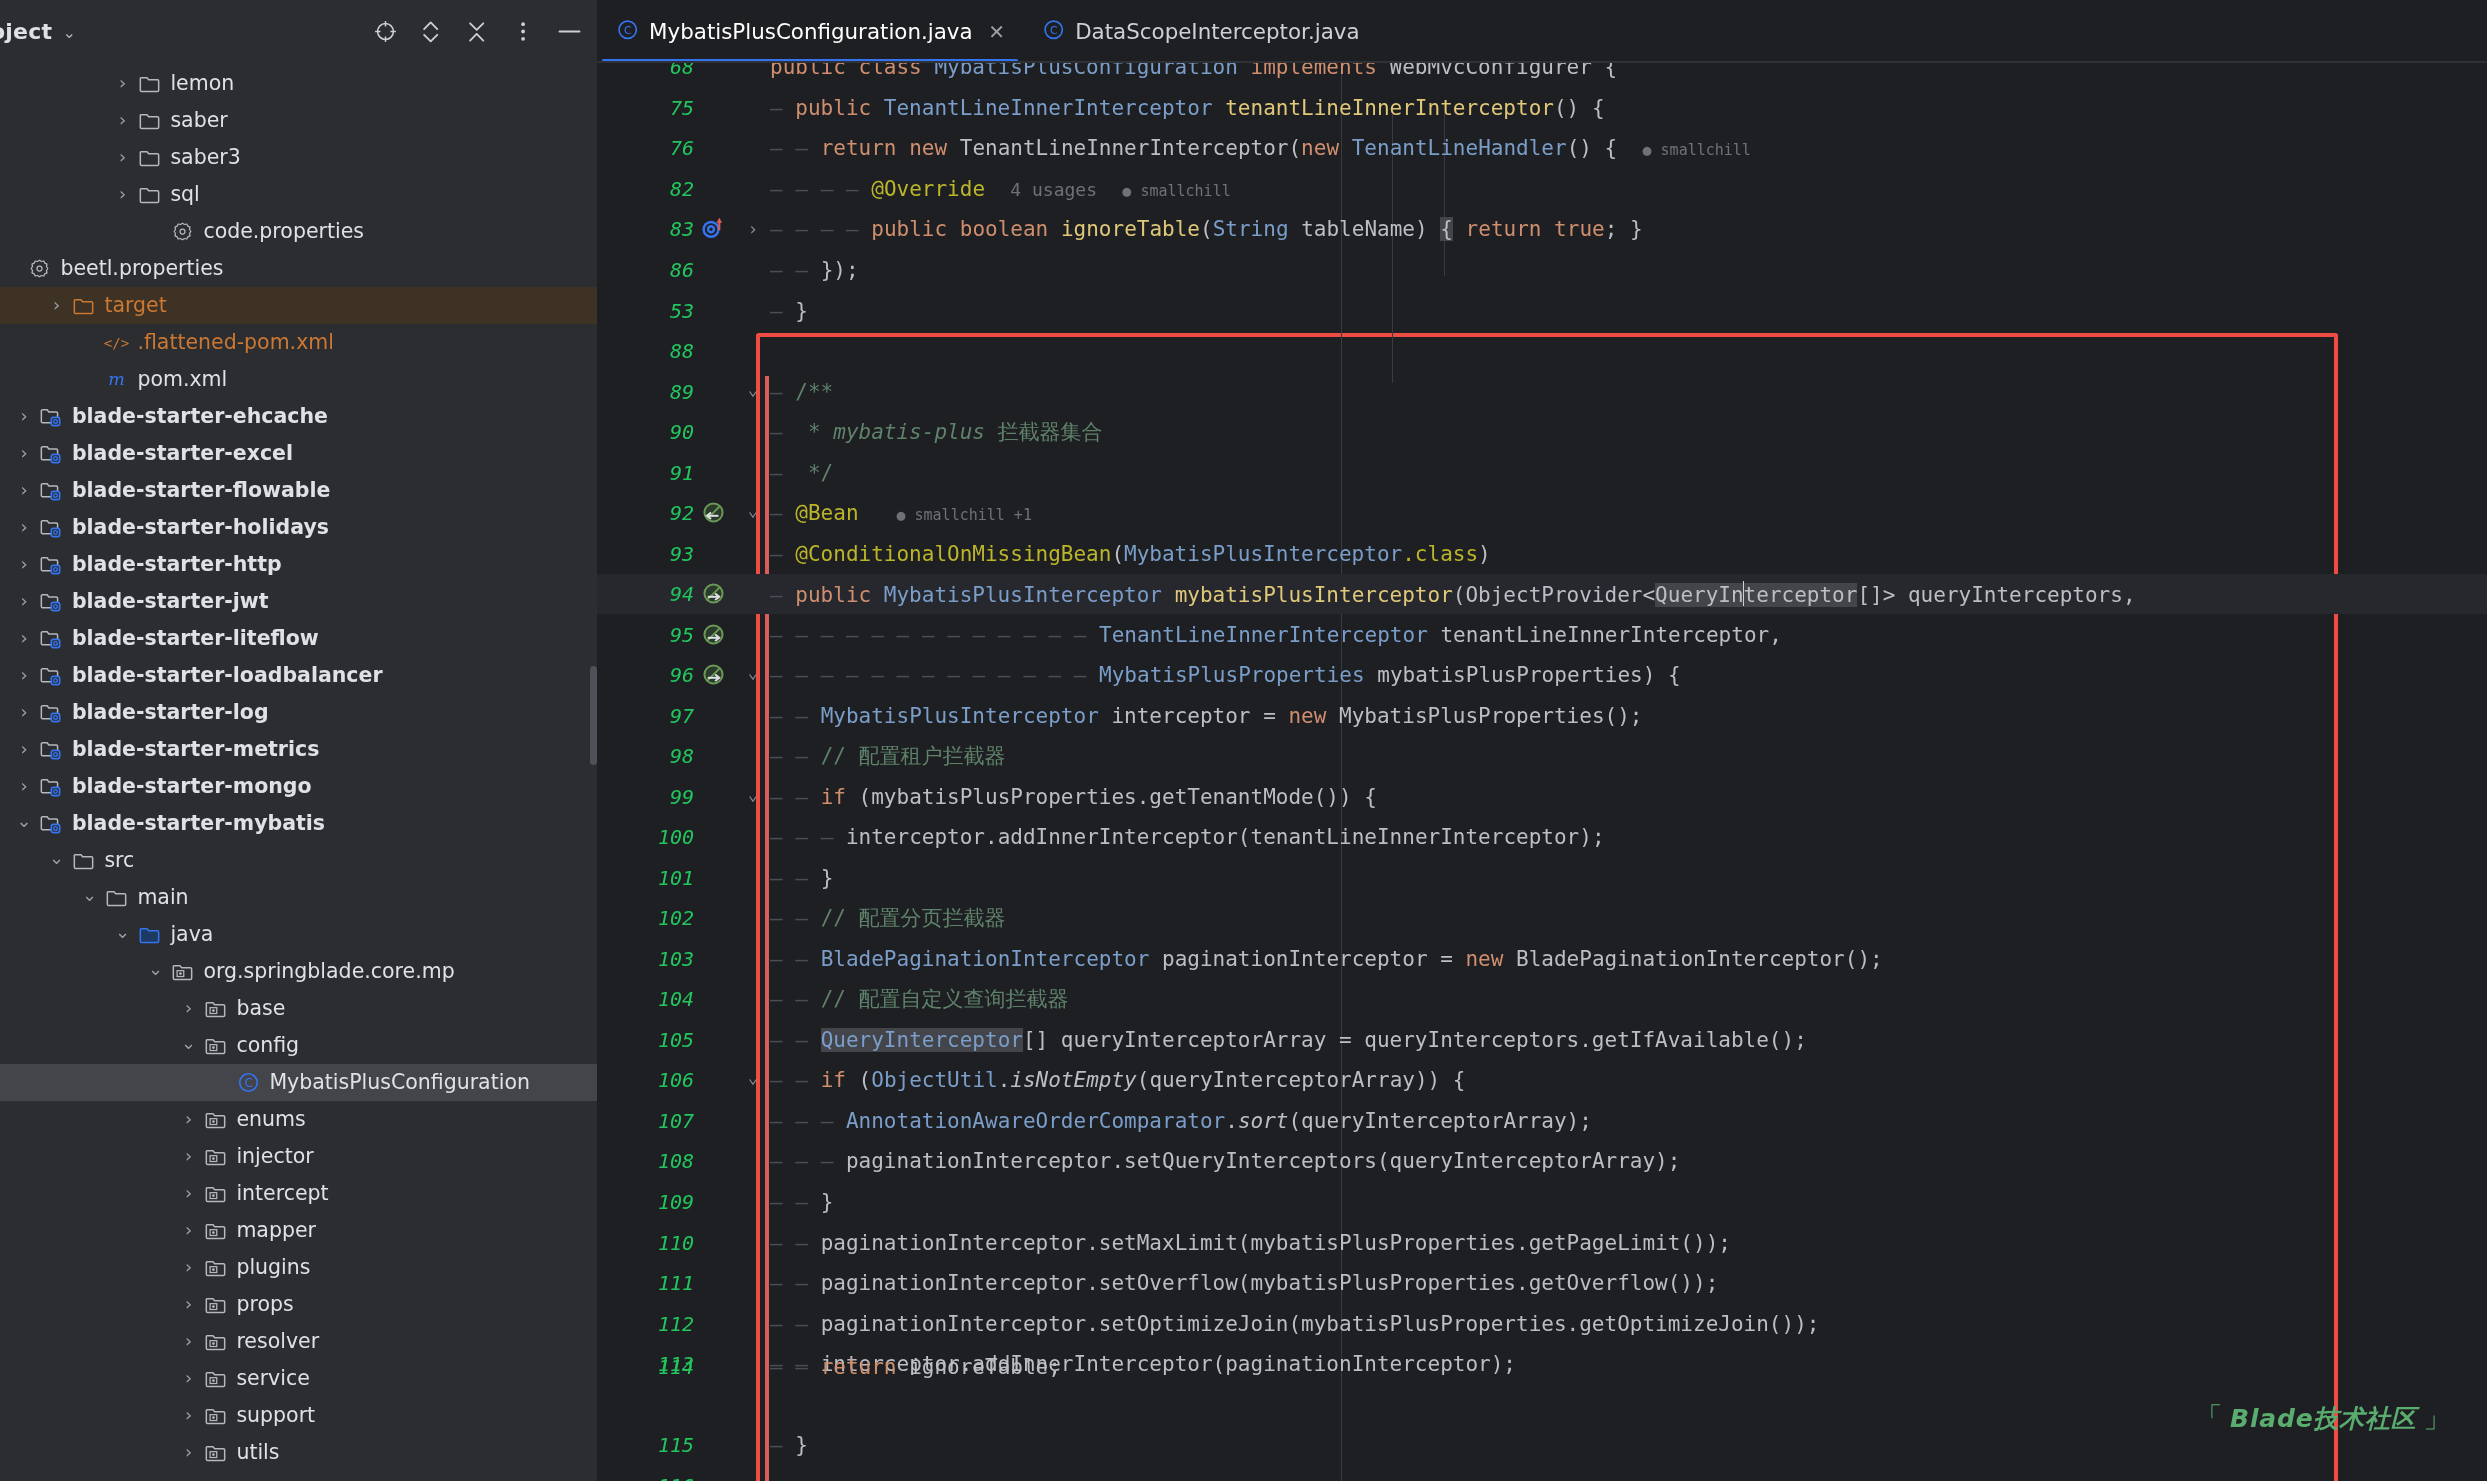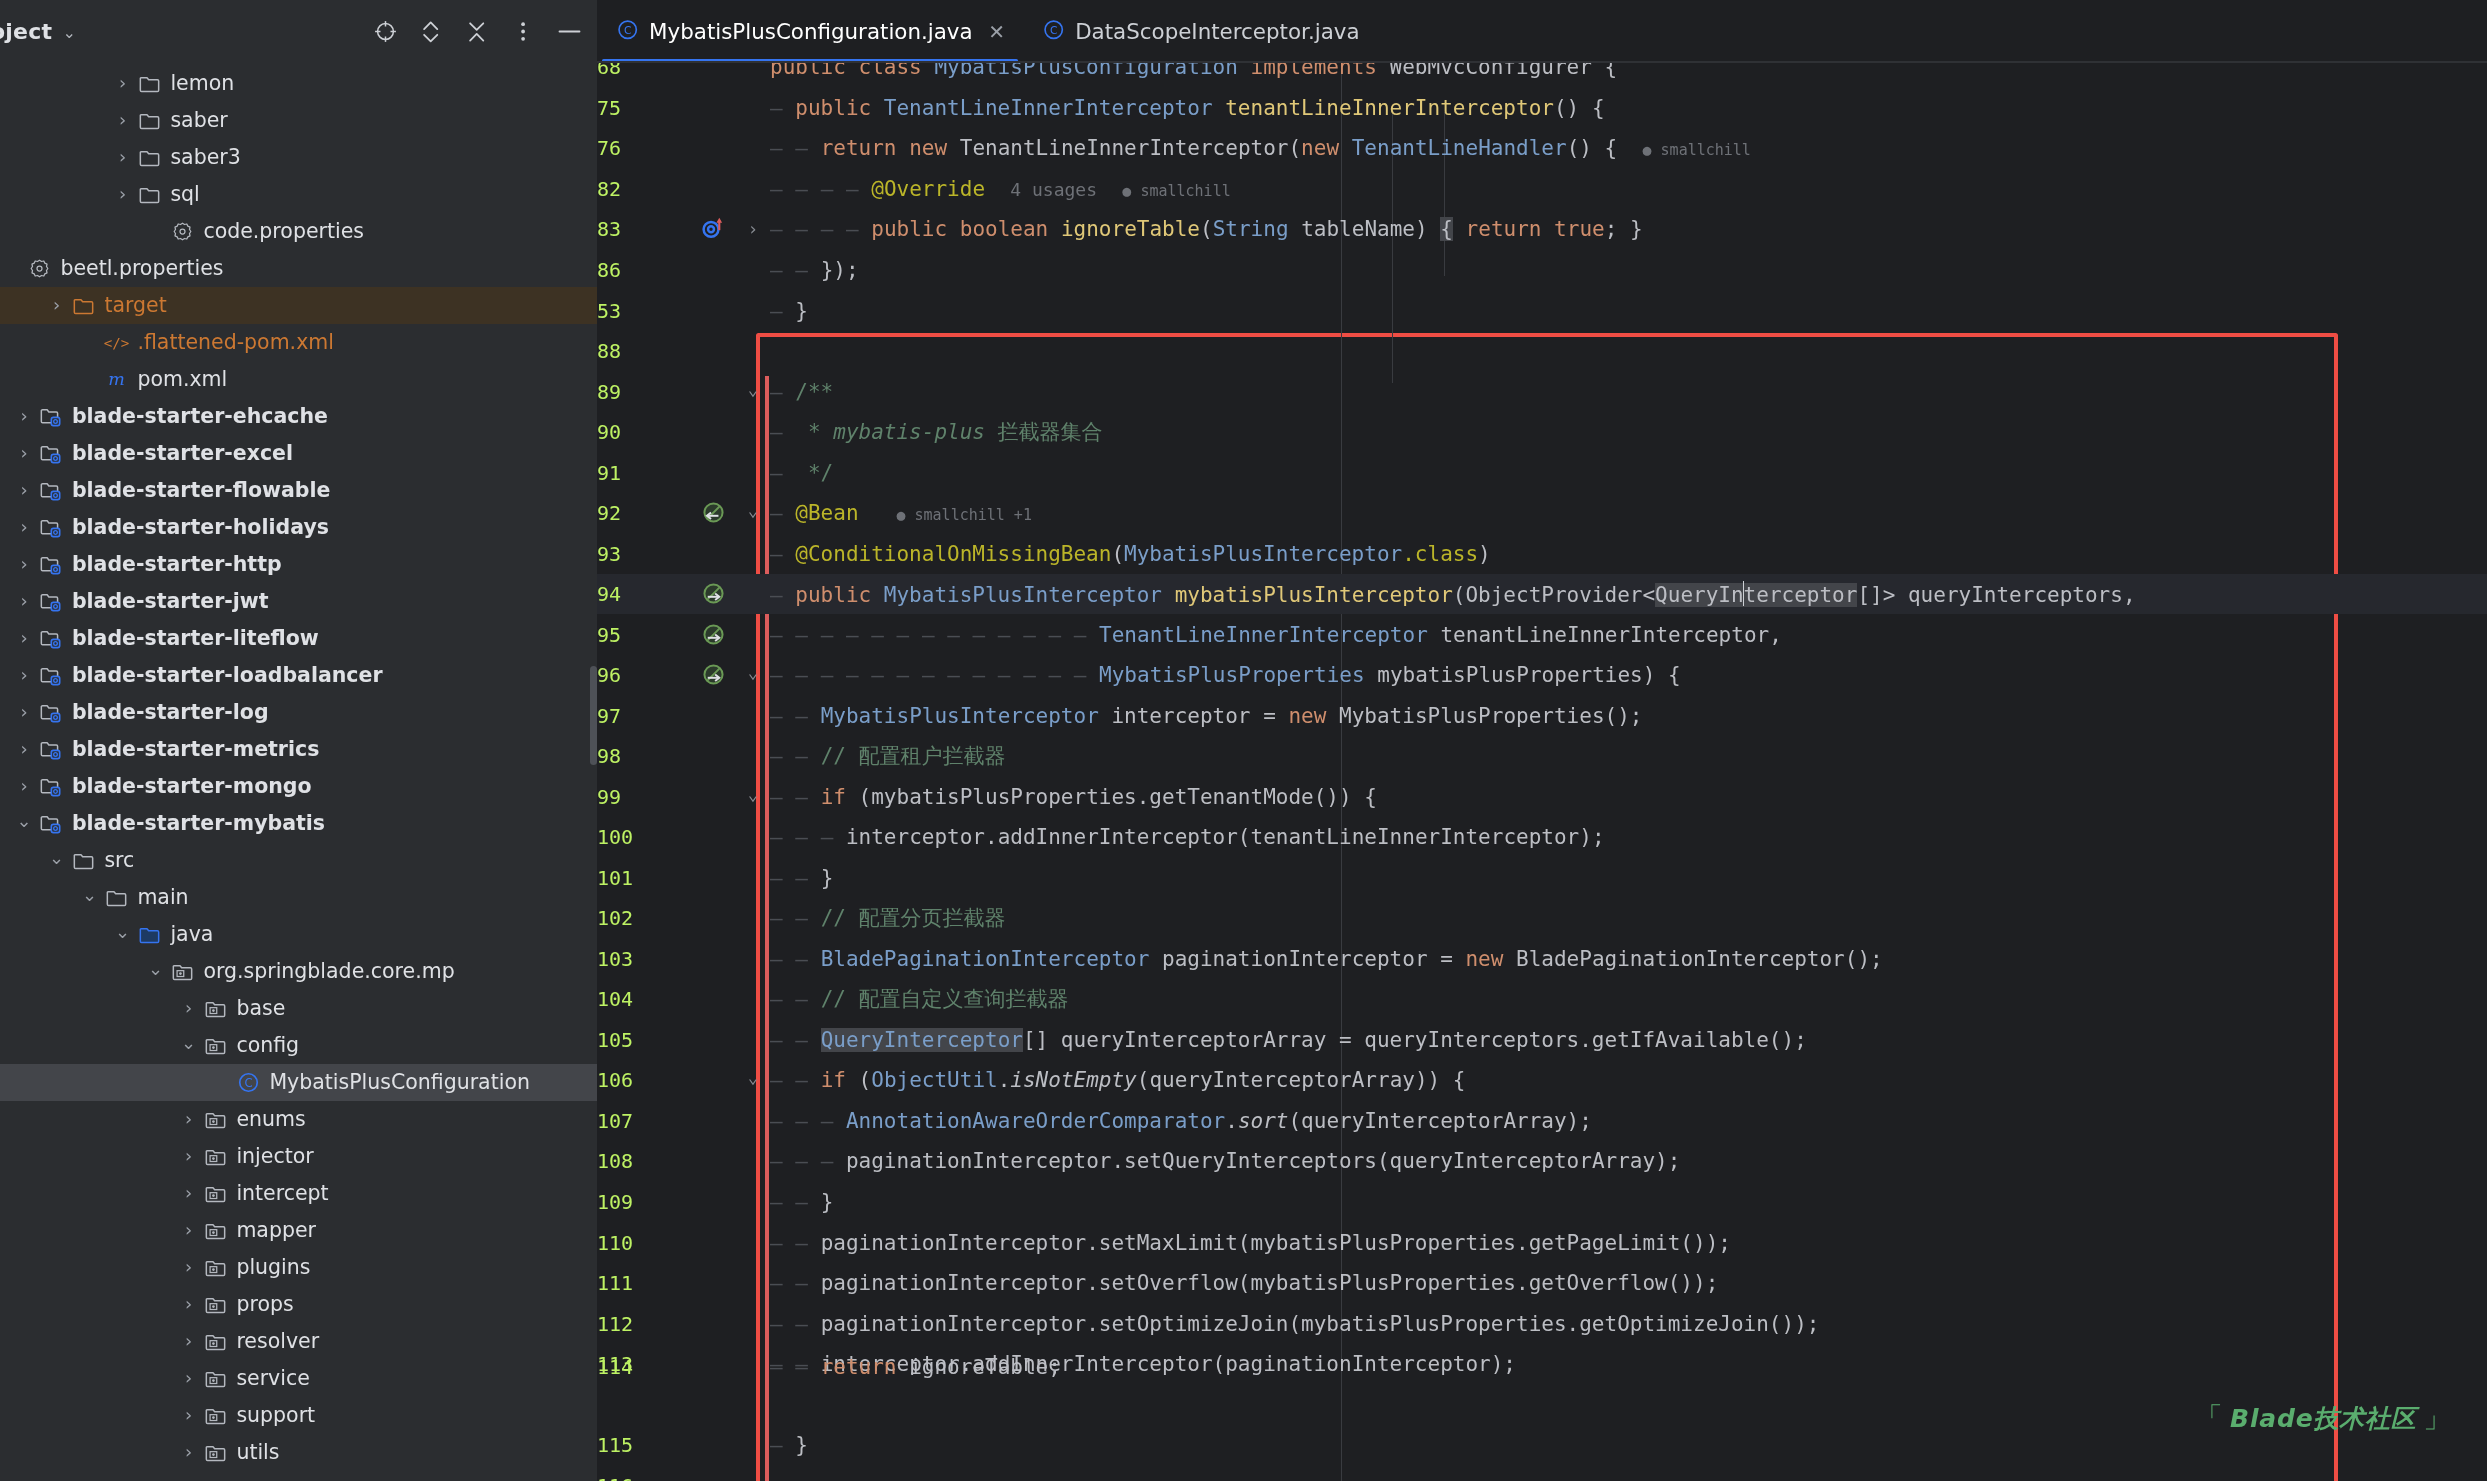--- a/index.html
+++ b/index.html
@@ -95,23 +95,24 @@
     flex: 1 1 auto; position: relative; overflow: hidden;
     font-family: "DejaVu Sans Mono", "Liberation Mono", monospace;
   }
   .cline {
     position: absolute; left: 0; right: 0; height: 40px;
     display: flex; align-items: center;
     font-size: 21px; white-space: pre;
   }
   .cline.hl { background: #26282e; }
   .gutnum {
-    position: absolute; left: 0; width: 97px; text-align: left;
-    color: #bef264; font-size: 20px;
+    position: absolute; left: 0; width: 97px; text-align: right;
+    color: #22c55e; font-size: 20px;
     font-family: "DejaVu Sans Mono","Liberation Mono",monospace;
+    font-style: italic;
   }
   .gutter-ico { position: absolute; left: 100px; width: 33px; height: 33px; }
   .fold { position: absolute; left: 146px; width: 20px; text-align:center; color:#868a91; font-size: 17.3px; }
   .code { position: absolute; left: 173px; white-space: pre; }
 
   
   .k  { color: #cf8e6d; }             
   .t  { color: #7a9ec9; }             
   .m  { color: #e0c878; }             
   .p  { color: #bcbec4; }             

